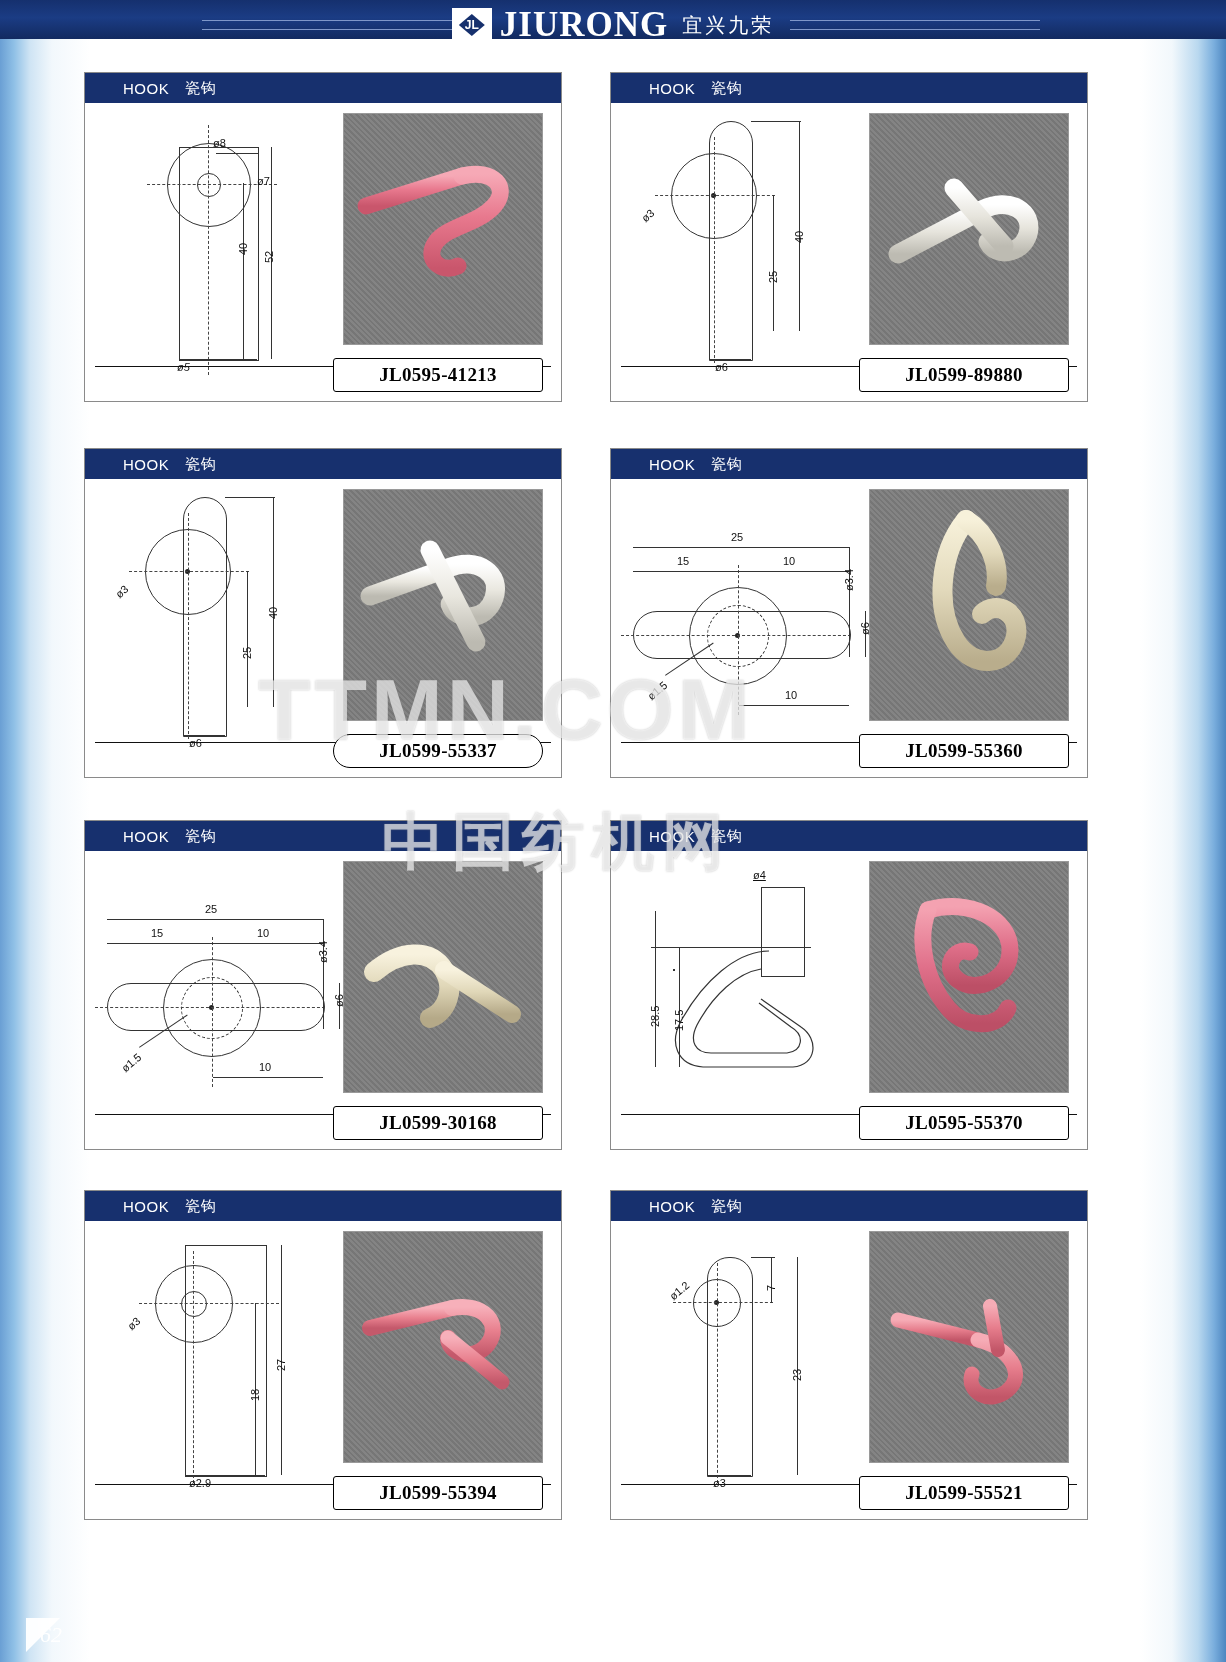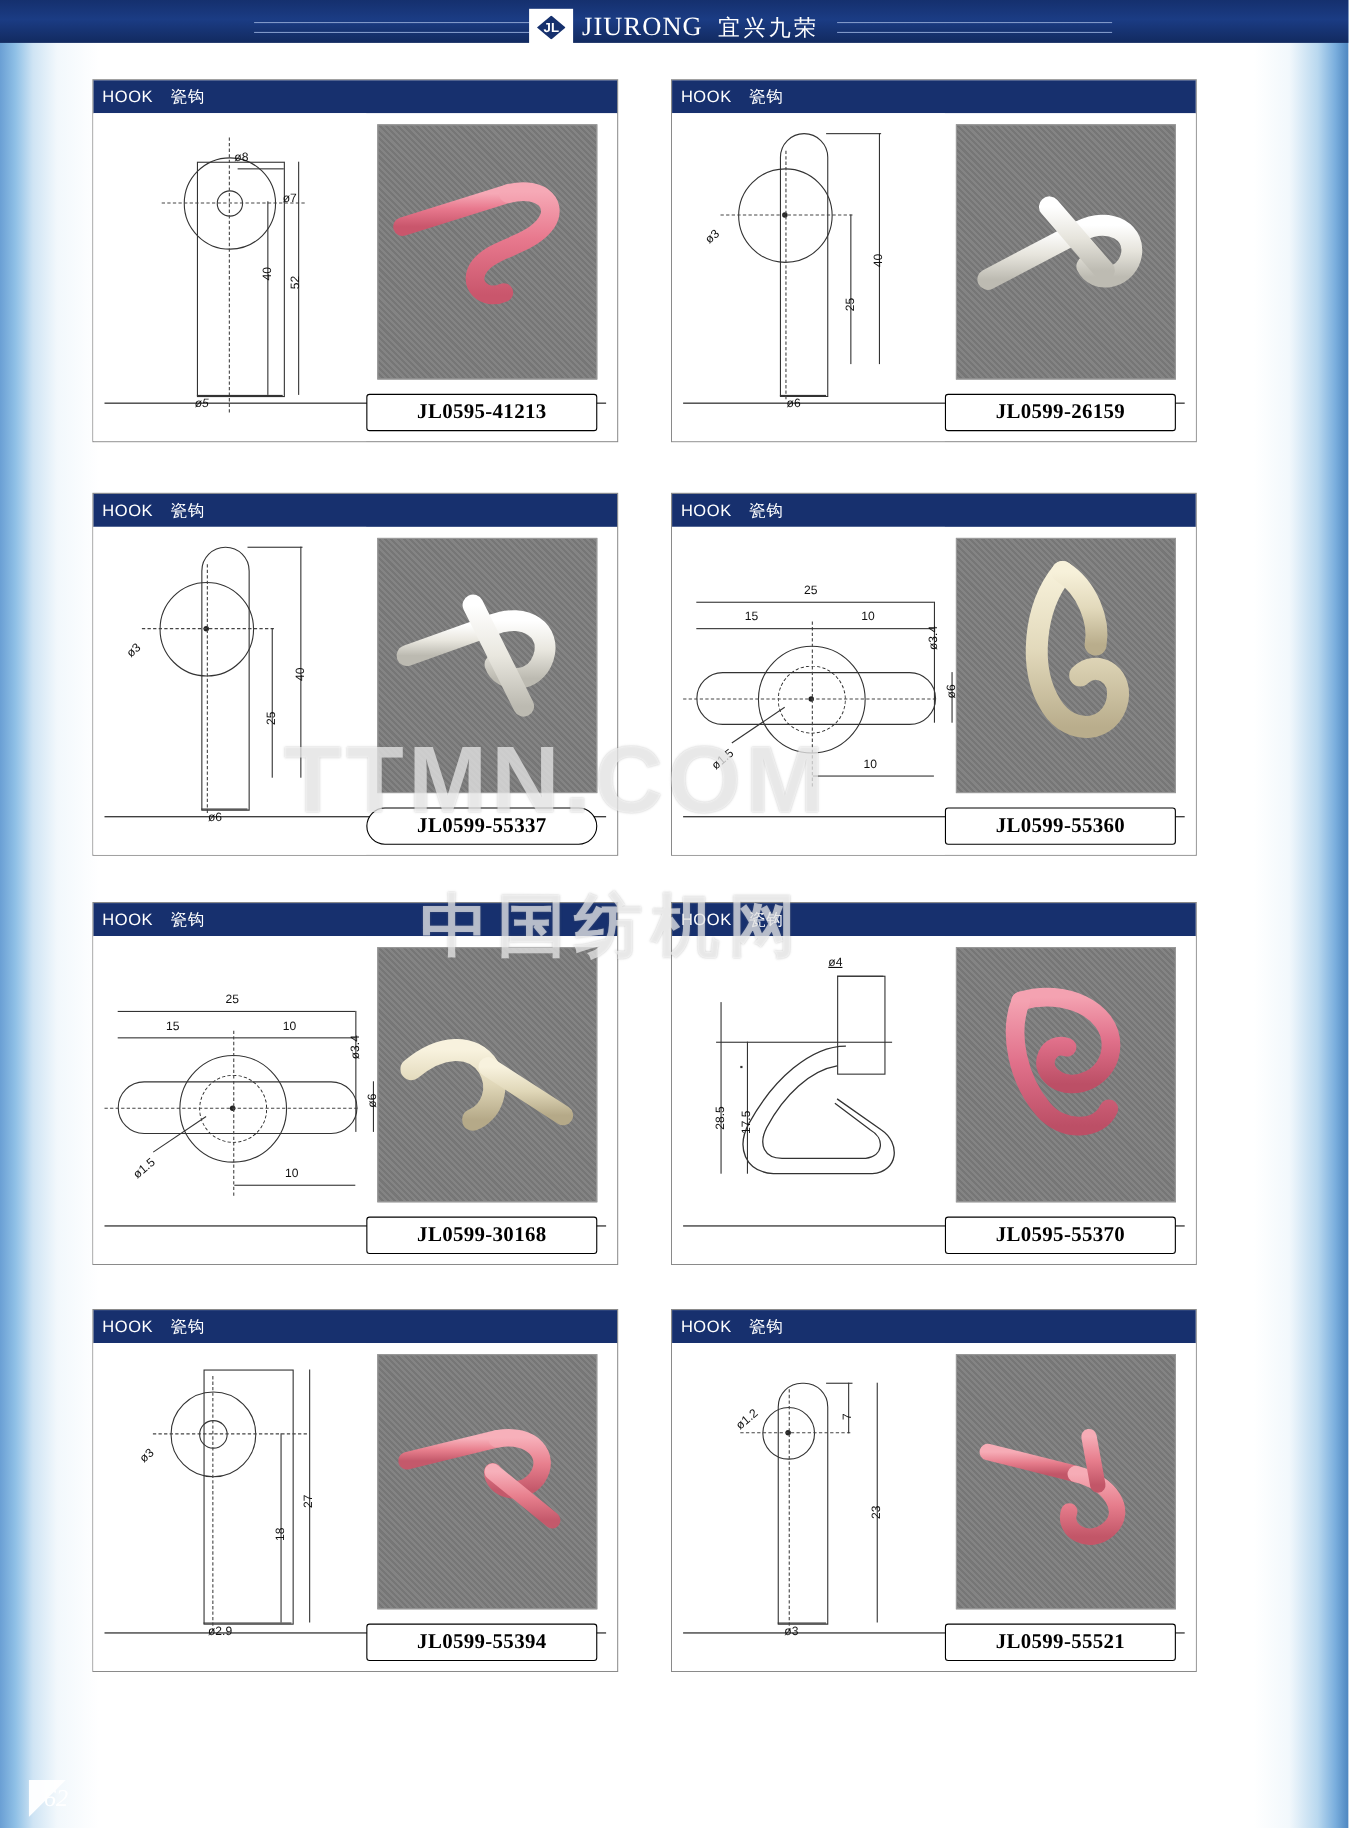--- a/index.html
+++ b/index.html
@@ -35,21 +35,21 @@
   .logo-badge .diamond{
     width:26px;height:22px;background:#16306d;
     clip-path:polygon(50% 0,100% 50%,50% 100%,0 50%);
     display:flex;align-items:center;justify-content:center;
   }
   .logo-badge .jl{
     position:absolute;color:#ffffff;font-size:12px;font-weight:bold;
     letter-spacing:0px;
   }
   .brand{
-    color:#ffffff;font-size:24px;font-weight:normal;letter-spacing:1px;
+    color:#ffffff;font-size:35px;font-weight:bold;letter-spacing:1px;
     font-family:"Liberation Serif", serif;
   }
   .brand-cn{
     color:#ffffff;font-size:20px;margin-left:14px;letter-spacing:3px;
   }
   .header-rule{
     margin-left:16px;width:250px;height:8px;
     border-top:1px solid #7f97c8;border-bottom:1px solid #7f97c8;
   }
 
@@ -60,21 +60,21 @@
   .card{
     position:absolute;
     background:#ffffff;
     border:1px solid #8a8a8a;
     box-sizing:border-box;
   }
   .card-title{
     height:30px;background:#17306e;color:#ffffff;
     display:flex;align-items:center;
     font-size:15px;letter-spacing:0.5px;
-    padding-left:8px;
+    padding-left:38px;
     box-sizing:border-box;
   }
   .card-title .cn{margin-left:16px;font-size:15px;}
   .card-body{
     position:relative;
     height:calc(100% - 30px);
     background:#ffffff;
   }
   .drawing{
     position:absolute;left:0;top:0;bottom:0;right:48%;
@@ -248,21 +248,21 @@
                 <stop offset="100%" stop-color="#bdbbb2"></stop>
               </linearGradient>
             </defs>
             <path d="M28 140 L112 96" stroke="url(#wh2)" stroke-width="19" stroke-linecap="round" fill="none"></path>
             <path d="M112 96 C140 82 164 98 158 120 C152 140 126 144 118 128" stroke="url(#wh2)" stroke-width="19" stroke-linecap="round" fill="none"></path>
             <path d="M84 74 L134 132" stroke="url(#wh2)" stroke-width="19" stroke-linecap="round" fill="none"></path>
           </svg>
         </div>
       </div>
       <div class="base-rule"></div>
-      <div class="code-plate" style="left:248px;top:255px;width:208px;height:32px;">JL0599-26159</div>
+      <div class="code-plate" style="left:248px;top:255px;width:208px;height:32px;">JL0599-89880</div>
     </div>
   </div>
 
   <div class="card" style="left:84px;top:398px;width:478px;height:330px;">
     <div class="card-title">
       <span>HOOK</span>
       <span class="cn">瓷钩</span>
     </div>
     <div class="card-body">
       <div class="drawing">

